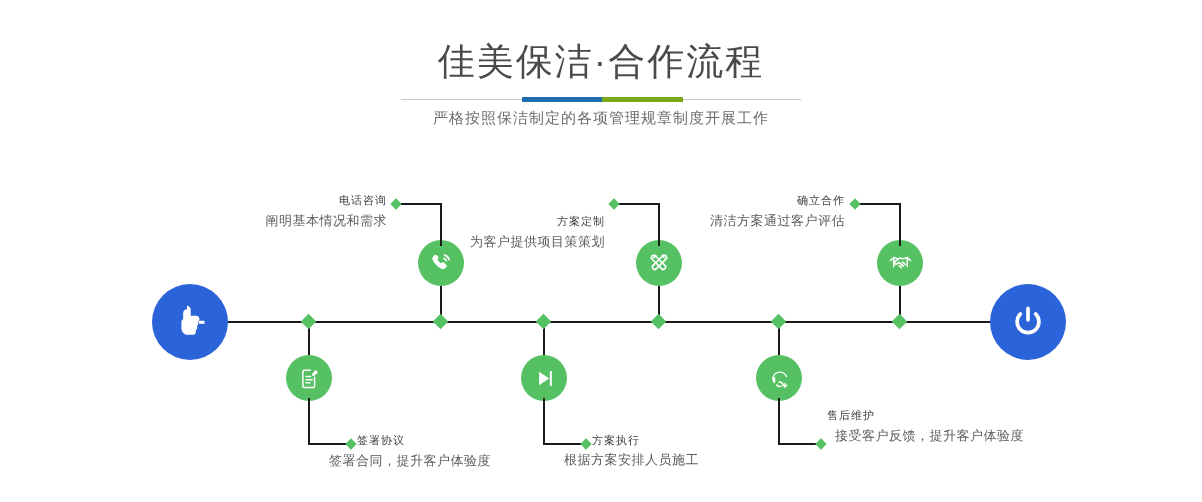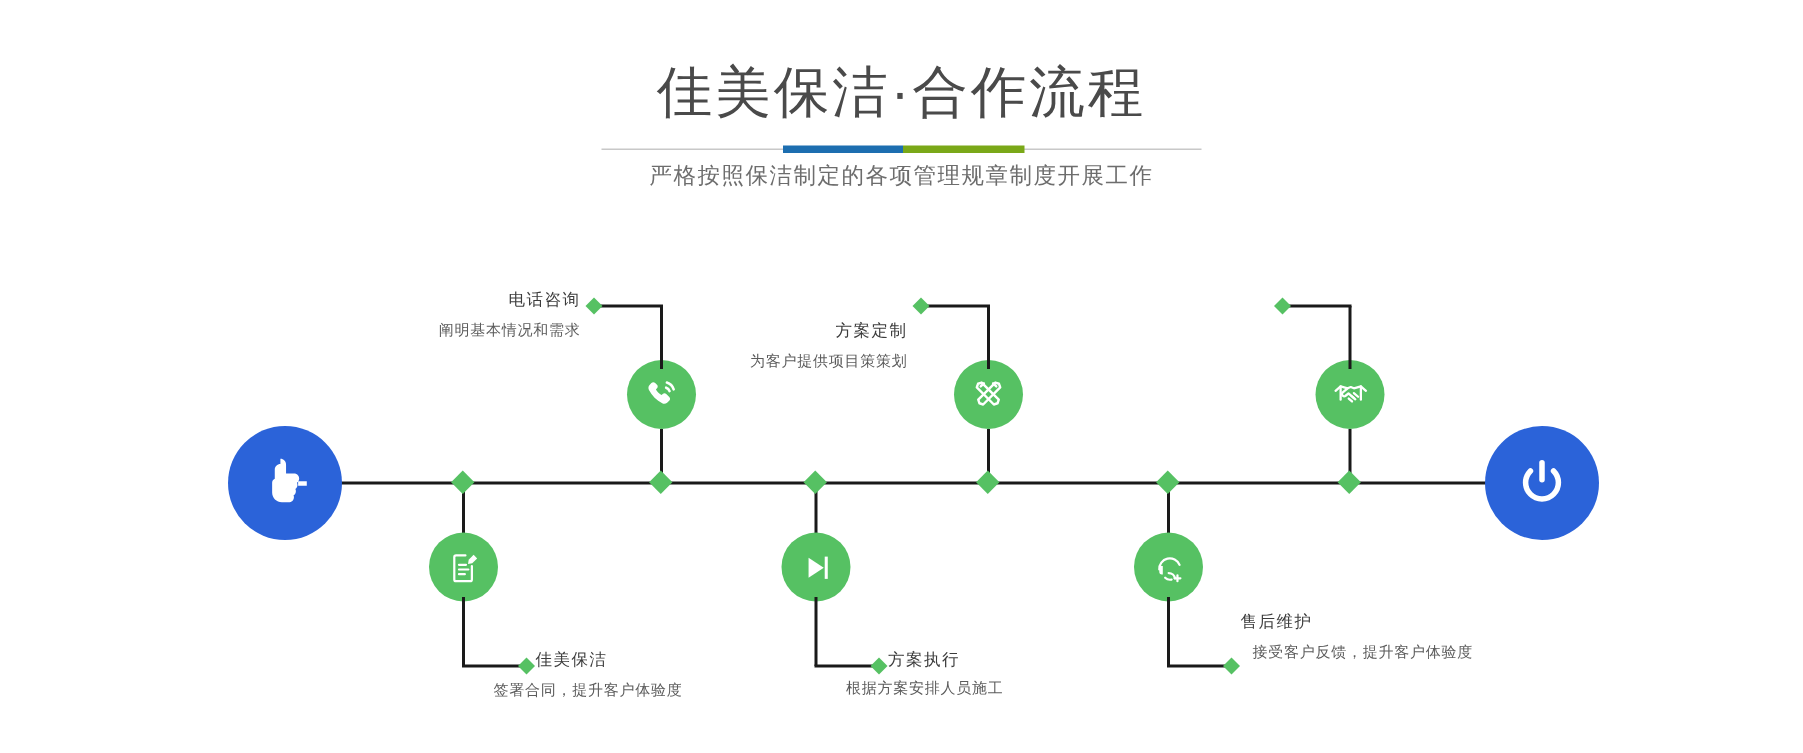--- a/index.html
+++ b/index.html
@@ -66,21 +66,21 @@
     position:absolute;width:11px;height:11px;background:#56c163;
     transform:rotate(45deg);
   }
   .diamond.sm{width:8px;height:8px;}
 
   .lbl{position:absolute;white-space:nowrap;}
   .lbl .t{
     font-size:11px;line-height:22px;color:#3c3c3c;letter-spacing:1px;
   }
   .lbl .s{
-    font-size:10px;line-height:20px;color:#5c5c5c;letter-spacing:.5px;
+    font-size:13px;line-height:20px;color:#5c5c5c;letter-spacing:.5px;
   }
   .lbl.up{text-align:right;}
   .lbl.dn{text-align:left;}
 </style>
 </head>
 <body>
 
 <div id="root">
 
   <div class="header">
@@ -159,37 +159,41 @@
         <path d="M4 12.5l4-3.5 5.5 1.5 2.5-1 2.5 1L24 9l4 3.5"></path>
         <path d="M8 9v10.5M24 9v10.5"></path>
         <path d="M13.5 10.5l-3.8 3.3a1.7 1.7 0 0 0 2.2 2.6l2.3-1.8 4.3 3.7"></path>
         <path d="M18.5 14.3l3.3 2.9M16.6 16.6l3 2.6M14.4 18.6l2.6 2.3"></path>
       </svg>
     </span>
   </div>
   <div class="vline" style="left:899px;top:204px;height:42px;"></div>
   <div class="hline" style="left:857px;top:203px;width:44px;"></div>
   <div class="diamond sm" style="left:851px;top:200px;"></div>
+  <div class="lbl up" style="left:610px;top:189px;width:235px;">
+    <div class="t">确立合作</div>
+    <div class="s">清洁方案通过客户评估</div>
+  </div>
   <div class="diamond" style="left:894px;top:316px;"></div>
 
   <div class="vline" style="left:308px;top:322px;height:36px;"></div>
   <div class="node" style="left:286px;top:355px;">
     <span>
       <svg width="25" height="25" viewBox="0 0 32 32" fill="none" stroke="#ffffff" stroke-width="1.9" stroke-linecap="round" stroke-linejoin="round">
         <path d="M22.5 14.5V26a1.5 1.5 0 0 1-1.5 1.5H9A1.5 1.5 0 0 1 7.5 26V7A1.5 1.5 0 0 1 9 5.5h8"></path>
         <path d="M11.5 13.5h6M11.5 17.5h8M11.5 21.5h5"></path>
         <path d="M19.8 9.2l4.2-4.2 3 3-4.2 4.2-3.6.6z" fill="#ffffff" stroke="none"></path>
       </svg>
     </span>
   </div>
   <div class="vline" style="left:308px;top:398px;height:46px;"></div>
   <div class="hline" style="left:308px;top:443px;width:42px;"></div>
   <div class="diamond sm" style="left:347px;top:440px;"></div>
   <div class="lbl dn" style="left:357px;top:429px;width:250px;">
-    <div class="t">佳美保洁</div>
+    <div class="t">签署协议</div>
     <div class="s" style="margin-left:-28px;">签署合同，提升客户体验度</div>
   </div>
   <div class="diamond" style="left:303px;top:316px;"></div>
 
   <div class="vline" style="left:543px;top:322px;height:36px;"></div>
   <div class="node" style="left:521px;top:355px;">
     <span>
       <svg width="25" height="25" viewBox="0 0 32 32" fill="#ffffff">
         <path d="M9 7.5v17l13-8.5z"></path>
         <rect x="22.8" y="6.5" width="2.6" height="19"></rect>

